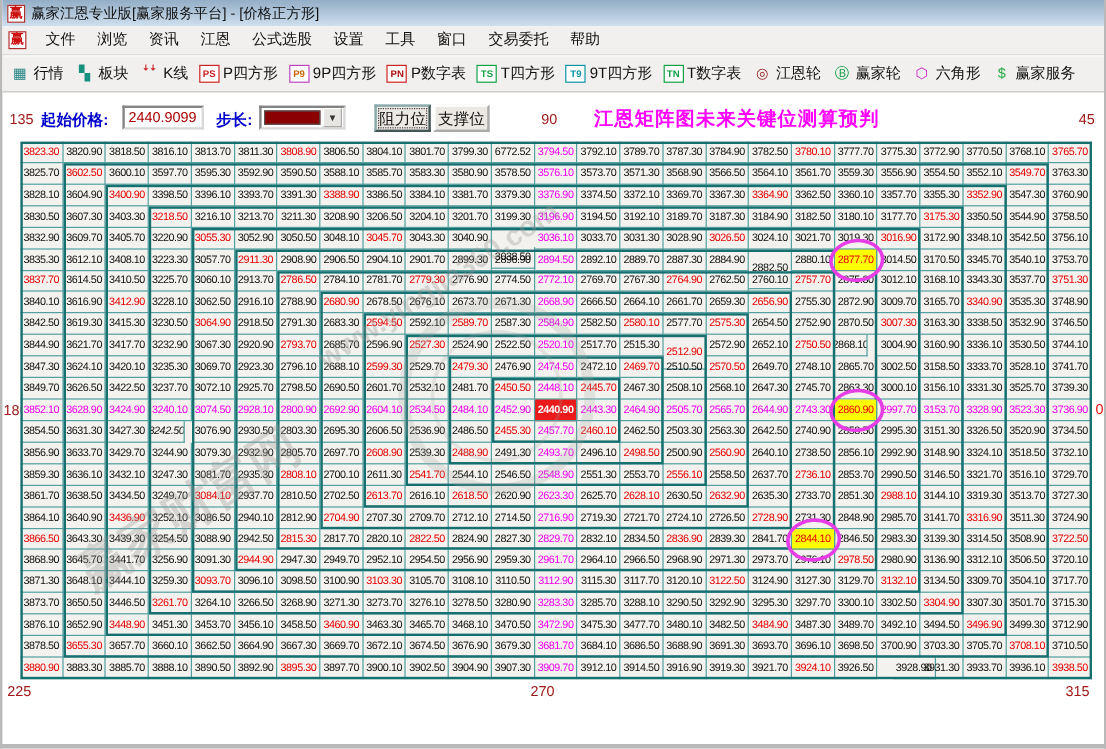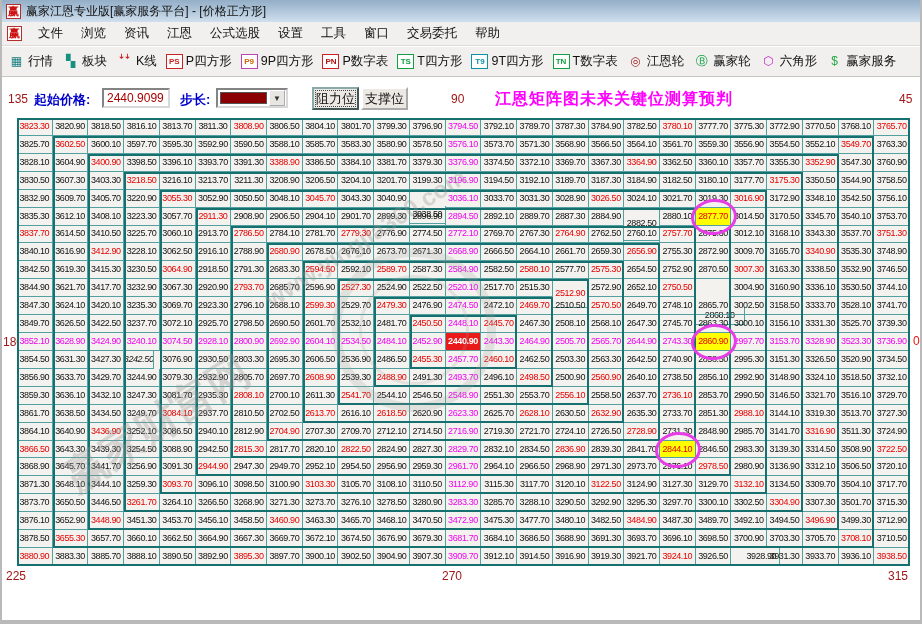--- a/index.html
+++ b/index.html
@@ -177,21 +177,21 @@
       <div class="cell" style="left: 35.72px; top: 0px; width: 35.72px; height: 17.92px;">3820.90</div>
       <div class="cell" style="left: 71.44px; top: 0px; width: 35.72px; height: 17.92px;">3818.50</div>
       <div class="cell" style="left: 107.16px; top: 0px; width: 35.72px; height: 17.92px;">3816.10</div>
       <div class="cell" style="left: 142.88px; top: 0px; width: 35.72px; height: 17.92px;">3813.70</div>
       <div class="cell" style="left: 178.6px; top: 0px; width: 35.72px; height: 17.92px;">3811.30</div>
       <div class="cell red" style="left: 214.32px; top: 0px; width: 35.72px; height: 17.92px;">3808.90</div>
       <div class="cell" style="left: 250.04px; top: 0px; width: 35.72px; height: 17.92px;">3806.50</div>
       <div class="cell" style="left: 285.76px; top: 0px; width: 35.72px; height: 17.92px;">3804.10</div>
       <div class="cell" style="left: 321.48px; top: 0px; width: 35.72px; height: 17.92px;">3801.70</div>
       <div class="cell" style="left: 357.2px; top: 0px; width: 35.72px; height: 17.92px;">3799.30</div>
-      <div class="cell" style="left: 392.92px; top: 0px; width: 35.72px; height: 17.92px;">3796.90</div>
+      <div class="cell" style="left: 392.92px; top: 0px; width: 35.72px; height: 17.92px;">6772.52</div>
       <div class="cell magenta" style="left: 428.64px; top: 0px; width: 35.72px; height: 17.92px;">3794.50</div>
       <div class="cell" style="left: 464.36px; top: 0px; width: 35.72px; height: 17.92px;">3792.10</div>
       <div class="cell" style="left: 500.08px; top: 0px; width: 35.72px; height: 17.92px;">3789.70</div>
       <div class="cell" style="left: 535.8px; top: 0px; width: 35.72px; height: 17.92px;">3787.30</div>
       <div class="cell" style="left: 571.52px; top: 0px; width: 35.72px; height: 17.92px;">3784.90</div>
       <div class="cell" style="left: 607.24px; top: 0px; width: 35.72px; height: 17.92px;">3782.50</div>
       <div class="cell red" style="left: 642.96px; top: 0px; width: 35.72px; height: 17.92px;">3780.10</div>
       <div class="cell" style="left: 678.68px; top: 0px; width: 35.72px; height: 17.92px;">3777.70</div>
       <div class="cell" style="left: 714.4px; top: 0px; width: 35.72px; height: 17.92px;">3775.30</div>
       <div class="cell" style="left: 750.12px; top: 0px; width: 35.72px; height: 17.92px;">3772.90</div>
@@ -410,21 +410,21 @@
       <div class="cell red" style="left: 321.48px; top: 161.28px; width: 35.72px; height: 17.92px;">2527.30</div>
       <div class="cell" style="left: 357.2px; top: 161.28px; width: 35.72px; height: 17.92px;">2524.90</div>
       <div class="cell" style="left: 392.92px; top: 161.28px; width: 35.72px; height: 17.92px;">2522.50</div>
       <div class="cell magenta" style="left: 428.64px; top: 161.28px; width: 35.72px; height: 17.92px;">2520.10</div>
       <div class="cell" style="left: 464.36px; top: 161.28px; width: 35.72px; height: 17.92px;">2517.70</div>
       <div class="cell" style="left: 500.08px; top: 161.28px; width: 35.72px; height: 17.92px;">2515.30</div>
       <div class="cell red" style="left: 535.8px; top: 161.28px; width: 35.72px; height: 29px;">2512.90</div>
       <div class="cell" style="left: 571.52px; top: 161.28px; width: 35.72px; height: 17.92px;">2572.90</div>
       <div class="cell" style="left: 607.24px; top: 161.28px; width: 35.72px; height: 17.92px;">2652.10</div>
       <div class="cell red" style="left: 642.96px; top: 161.28px; width: 35.72px; height: 17.92px;">2750.50</div>
-      <div class="cell" style="left: 678.68px; top: 161.28px; width: 49px; height: 17.92px; margin-top: 28px;">2868.10</div>
+      <div class="cell" style="left: 678.68px; top: 161.28px; width: 27px; height: 17.92px;">2868.10</div>
       <div class="cell" style="left: 714.4px; top: 161.28px; width: 35.72px; height: 17.92px;">3004.90</div>
       <div class="cell" style="left: 750.12px; top: 161.28px; width: 35.72px; height: 17.92px;">3160.90</div>
       <div class="cell" style="left: 785.84px; top: 161.28px; width: 35.72px; height: 17.92px;">3336.10</div>
       <div class="cell" style="left: 821.56px; top: 161.28px; width: 35.72px; height: 17.92px;">3530.50</div>
       <div class="cell" style="left: 857.28px; top: 161.28px; width: 35.72px; height: 17.92px;">3744.10</div>
       <div class="cell" style="left: 0px; top: 179.2px; width: 35.72px; height: 17.92px;">3847.30</div>
       <div class="cell" style="left: 35.72px; top: 179.2px; width: 35.72px; height: 17.92px;">3624.10</div>
       <div class="cell" style="left: 71.44px; top: 179.2px; width: 35.72px; height: 17.92px;">3420.10</div>
       <div class="cell" style="left: 107.16px; top: 179.2px; width: 35.72px; height: 17.92px;">3235.30</div>
       <div class="cell" style="left: 142.88px; top: 179.2px; width: 35.72px; height: 17.92px;">3069.70</div>

